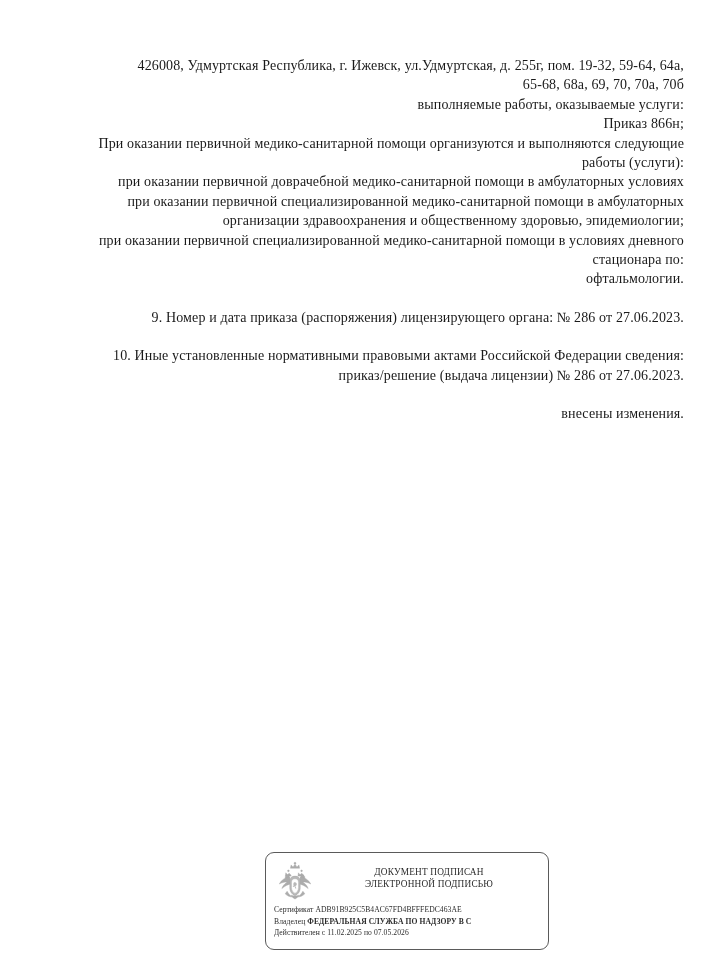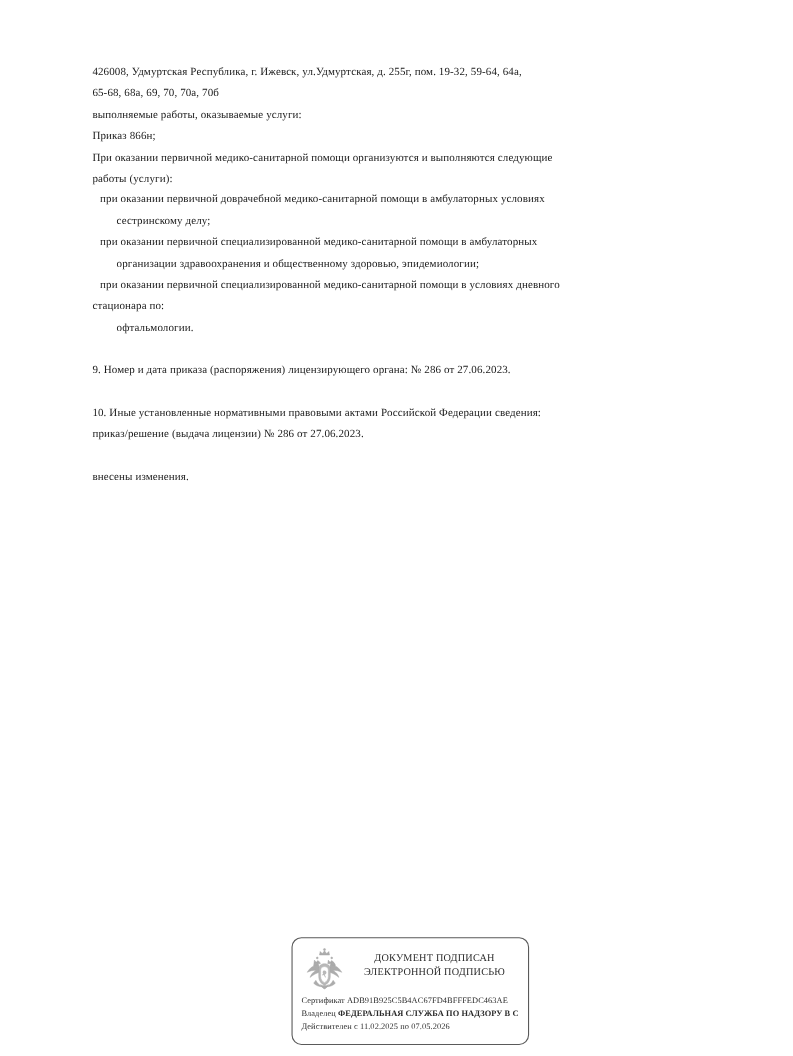--- a/index.html
+++ b/index.html
@@ -25,39 +25,39 @@
   }
 
   .doc-body {
     position: absolute;
     left: 84px;
     top: 56px;
     width: 600px;
   }
 
   .line {
-    font-size: 10px;
+    font-size: 14px;
     line-height: 19.4px;
     white-space: pre-wrap;
-    text-align: left;
+    text-align: right;
     letter-spacing: 0.01em;
   }
 
   
   .indent-1 { padding-left: 7px; }
   .indent-2 { padding-left: 22px; }
 
   .para-gap { height: 19px; }
 
   
   .signature-stamp {
     position: absolute;
     left: 265px;
     top: 852px;
-    width: 216px;
+    width: 284px;
     height: 98px;
     border: 1px solid #5a5a5a;
     border-radius: 9px;
     box-sizing: border-box;
     background: #ffffff;
     overflow: hidden;
   }
 
   .stamp-top {
     display: flex;
@@ -113,21 +113,20 @@
 
     <div class="line">выполняемые работы, оказываемые услуги:</div>
 
     <div class="line">Приказ 866н;</div>
 
     <div class="line">При оказании первичной медико-санитарной помощи организуются и выполняются следующие</div>
     <div class="line">работы (услуги):</div>
 
     <div class="line indent-1">при оказании первичной доврачебной медико-санитарной помощи в амбулаторных условиях</div>
 
-    <div class="line indent-2">сестринскому делу;</div>
 
     <div class="line indent-1">при оказании первичной специализированной медико-санитарной помощи в амбулаторных</div>
 
     <div class="line indent-2">организации здравоохранения и общественному здоровью, эпидемиологии;</div>
 
     <div class="line indent-1">при оказании первичной специализированной медико-санитарной помощи в условиях дневного</div>
     <div class="line">стационара по:</div>
 
     <div class="line indent-2">офтальмологии.</div>
 

